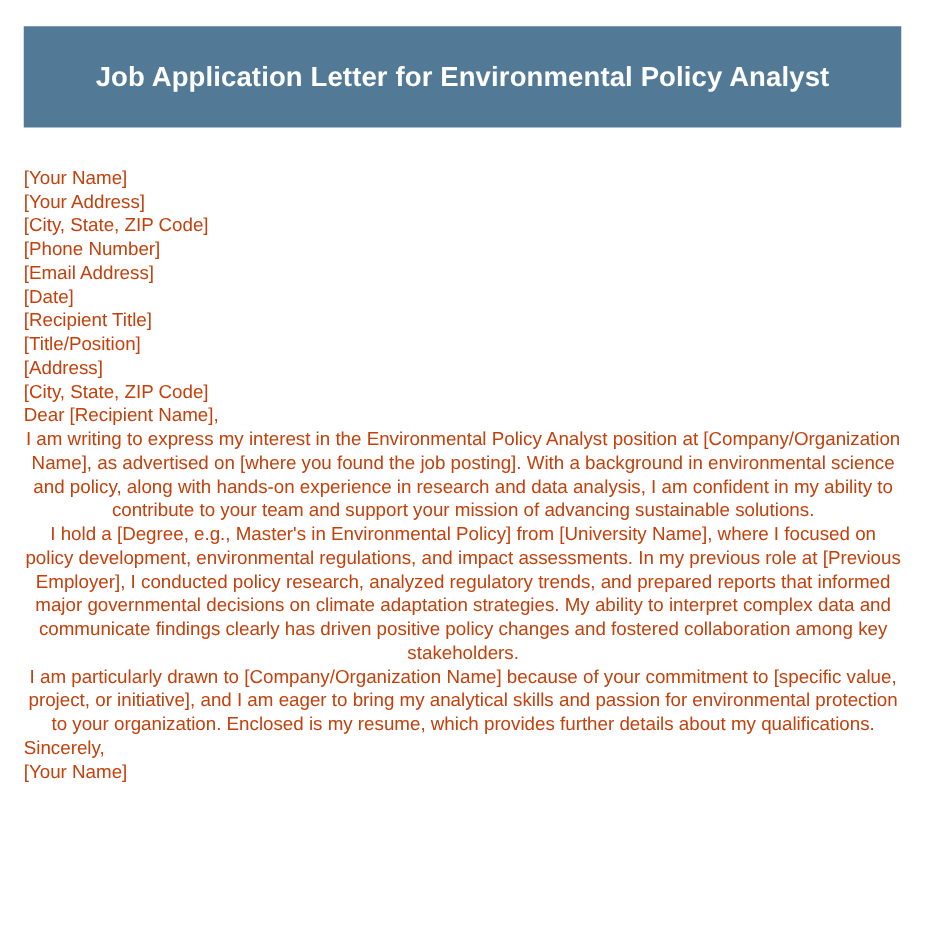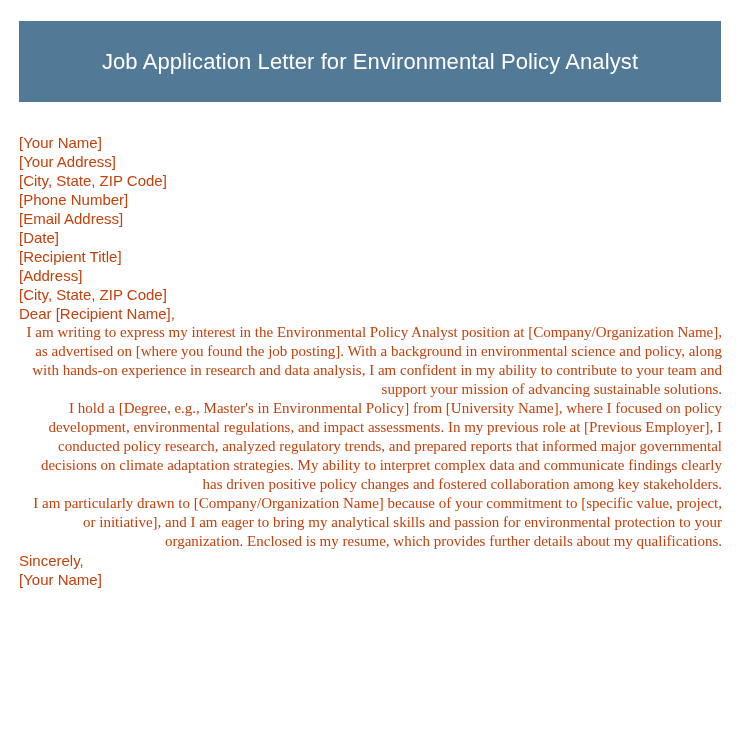--- a/index.html
+++ b/index.html
@@ -32,21 +32,21 @@
     height: 81px;
     background: #527a97;
     display: flex;
     align-items: center;
     justify-content: center;
     box-sizing: border-box;
   }
   .doc-header-title {
     color: #ffffff;
     font-size: 22px;
-    font-weight: normal;
+    font-weight: bold;
     line-height: 26px;
     letter-spacing: 0.1px;
     text-align: center;
     margin: 0;
     font-family: "Liberation Sans", sans-serif;
     white-space: nowrap;
   }
 
   
   .letter-body {
@@ -65,22 +65,21 @@
     display: block;
     white-space: nowrap;
     line-height: 19px;
   }
 
   .letter-para {
     display: block;
     margin: 0;
     padding: 0;
     line-height: 19px;
-    text-align: right;
-    font-family: Liberation Serif, serif;
+    text-align: center;
   }
 
   
   .text-caret {
     display: inline-block;
     position: relative;
     width: 0;
     height: 0;
     vertical-align: baseline;
   }
@@ -113,20 +112,21 @@
       <span class="letter-line">[Your Name]</span>
       <span class="letter-line">[Your Address]</span>
       <span class="letter-line">[City, State, ZIP Code]</span>
       <span class="letter-line">[Phone Number]</span>
       <span class="letter-line">[Email Address]</span>
       <span class="letter-line">[Date]</span>
     </div>
 
     <div>
       <span class="letter-line">[Recipient Title]</span>
+      <span class="letter-line">[Title/Position]</span>
       <span class="letter-line">[Address]</span>
       <span class="letter-line">[City, State, ZIP Code]</span>
     </div>
 
     <span class="letter-line">Dear [Recipient Name],</span>
 
     <p class="letter-para">I am writing to express my interest in the Environmental Policy Analyst position at [Company/Organization Name], as advertised on [where you found the job posting]. With a background in environmental science and policy, along with hands-on experience in research and data analysis, I am confident in my ability to contribute to your team and support your mission of advancing sustainable solutions.</p>
 
     <p class="letter-para">I hold a [Degree, e.g., Master's in Environmental Policy] from [University Name], where I focused on policy development, environmental regulations, and impact assessments. In my previous role at [Previous Employer], I conducted policy research, analyzed regulatory trends, and prepared reports that informed major governmental decisions on climate adaptation strategies. My ability to interpret complex data and communicate findings clearly has driven positive policy changes and fostered collaboration among key stakeholders.</p>
 

